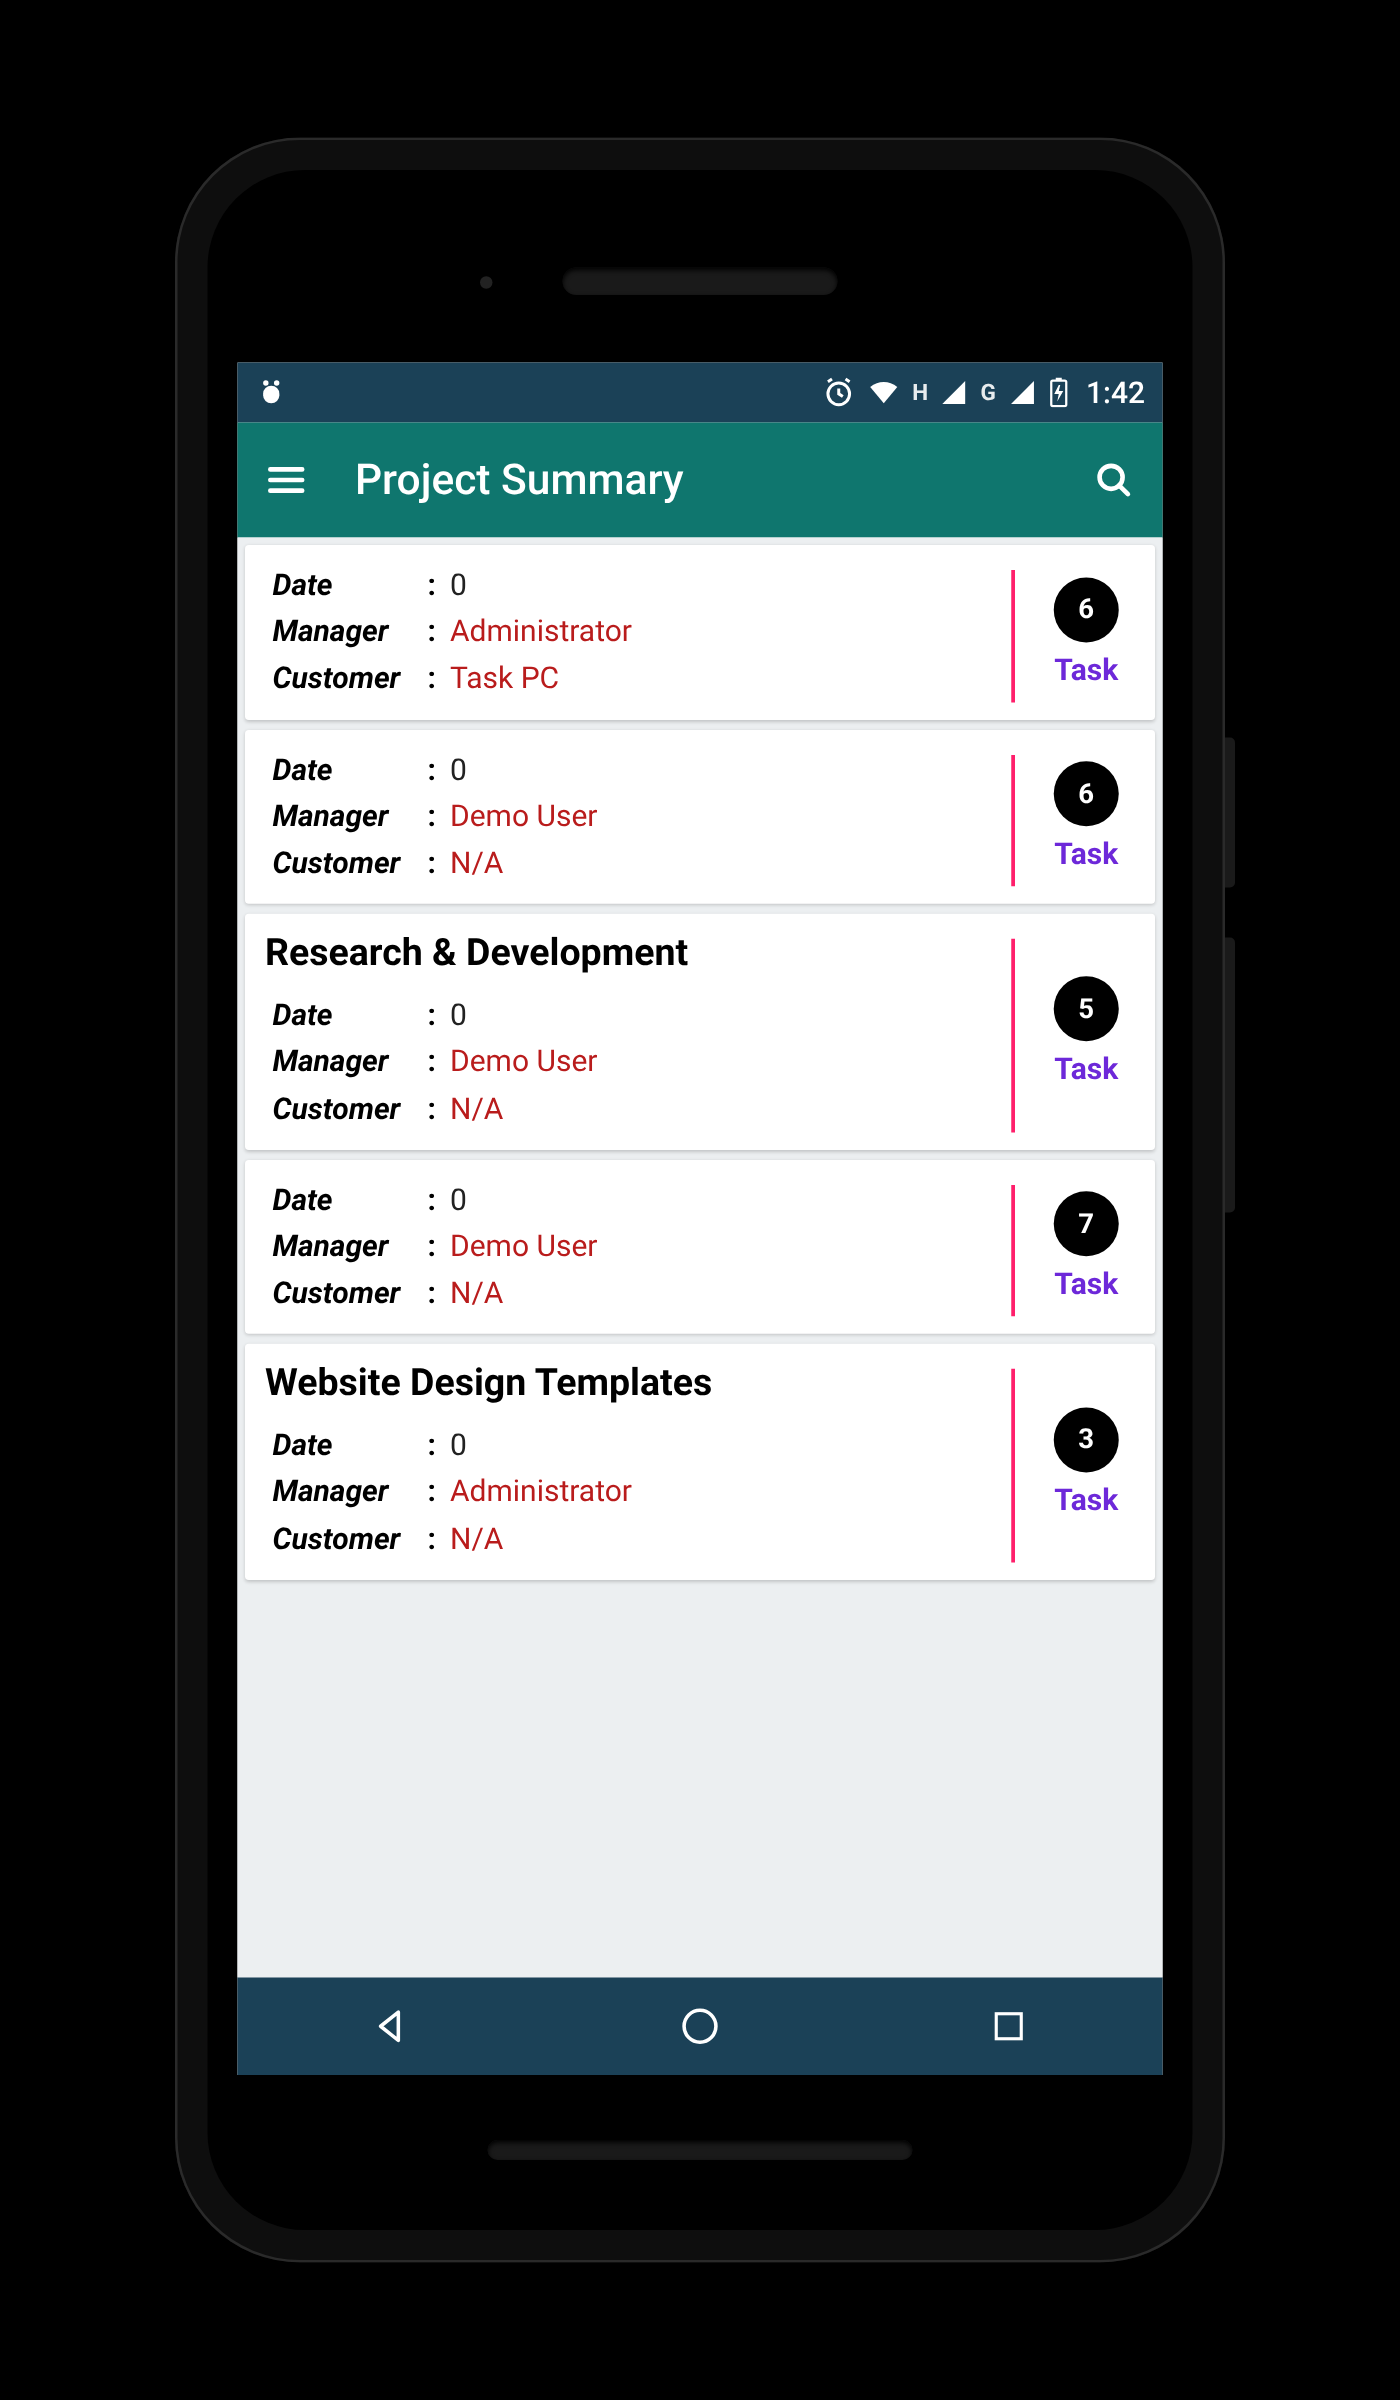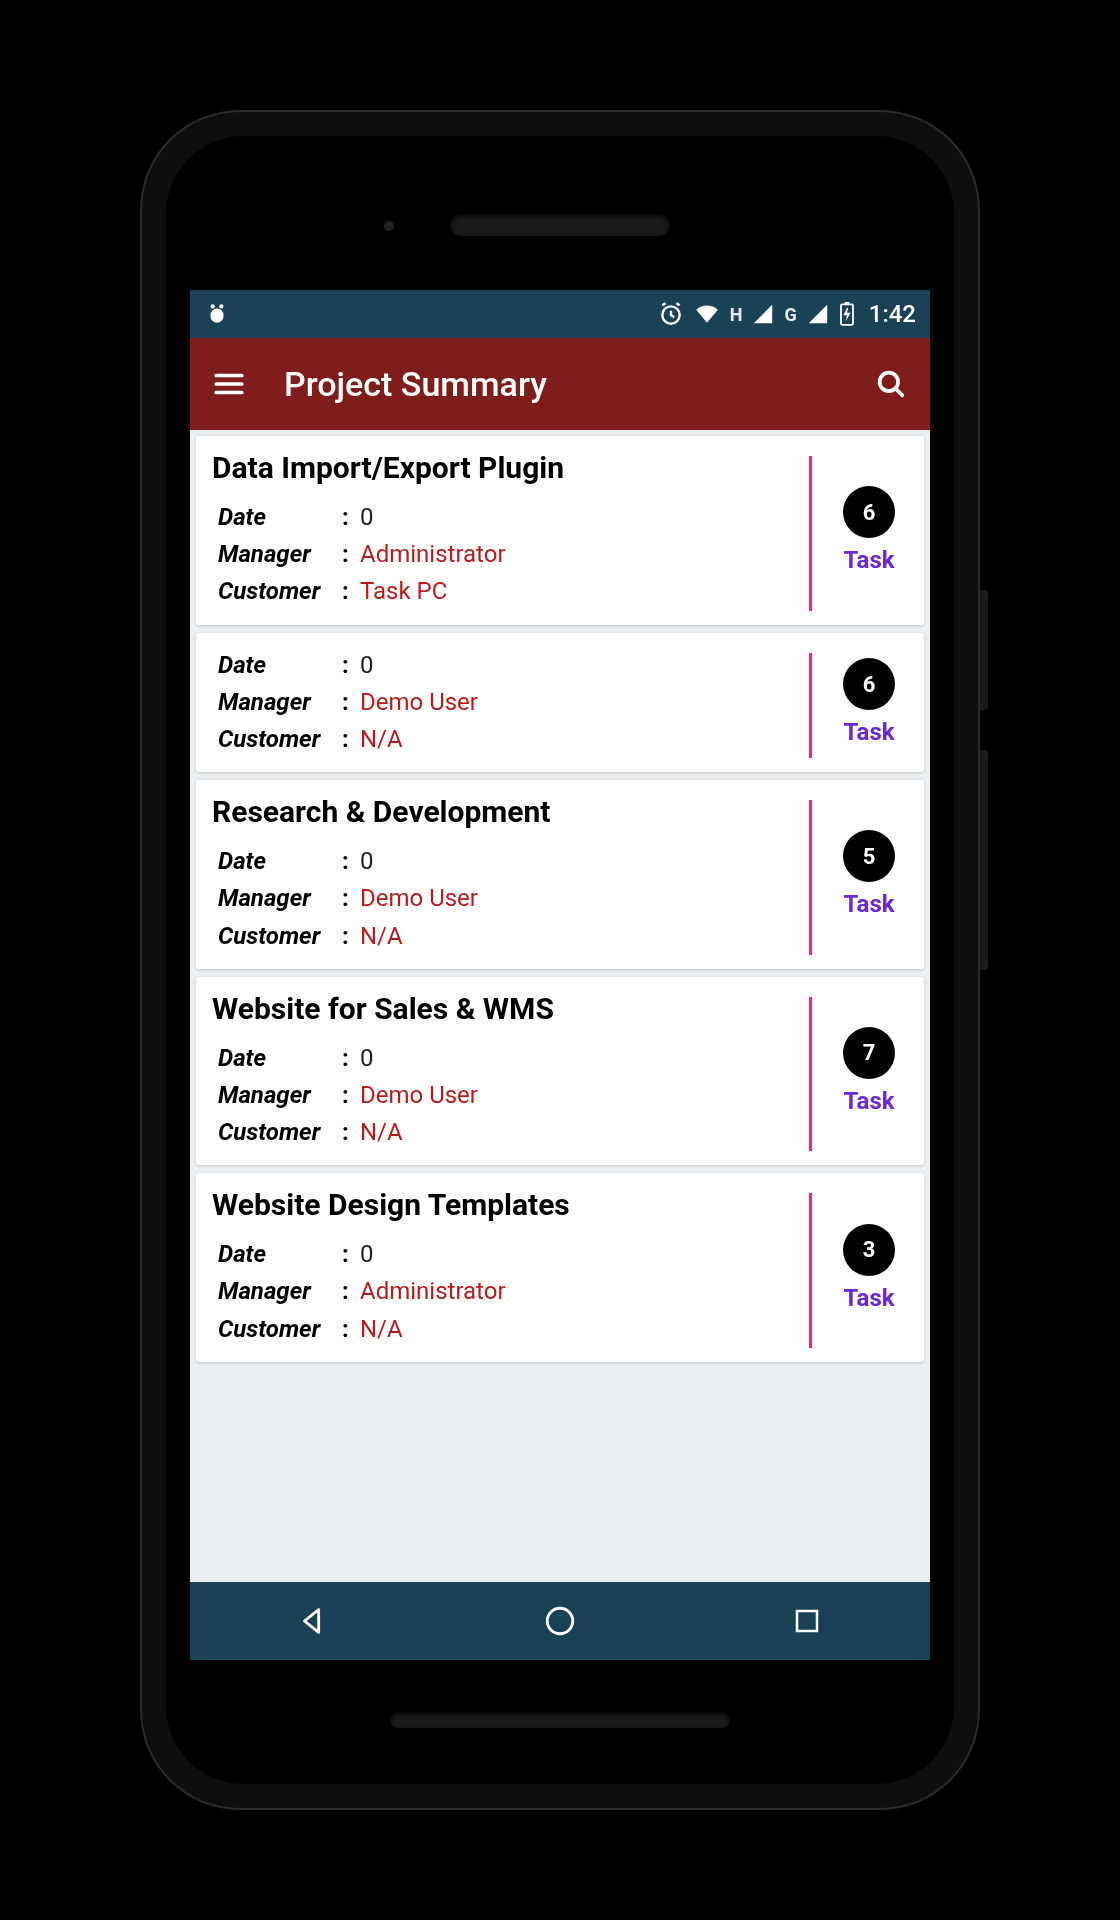--- a/index.html
+++ b/index.html
@@ -87,21 +87,21 @@
   padding: 0 14px;
   color: #fff;
   font-size: 24px;
 }
 .status-left { flex: 1; display: flex; align-items: center; }
 .status-right { display: flex; align-items: center; gap: 10px; }
 .status-right .g-label { font-size: 18px; font-weight: 700; opacity: .9; }
 .status-time { font-weight: 500; margin-left: 4px; }
 .app-bar {
   height: 92px;
-  background: #7f1d1d;
+  background: #0f766e;
   display: flex;
   align-items: center;
   padding: 0 22px;
   color: #fff;
 }
 .app-title {
   font-size: 34px;
   font-weight: 500;
   margin-left: 38px;
   flex: 1;
@@ -241,21 +241,20 @@
           <svg width="34" height="34" viewBox="0 0 24 24" fill="none" stroke="#fff" stroke-width="2.6">
               <circle cx="10.5" cy="10.5" r="6.5"></circle>
               <path d="M20 20l-5-5" stroke-linecap="round"></path>
             </svg>
         </span>
       </div>
 
       <div class="content" id="content">
           <div class="card">
     <div class="card-left">
-      <div class="card-title">Data Import/Export Plugin</div>
       <div class="kv">
         <span class="kv-key">Date</span>
         <span class="kv-colon">:</span>
         <span class="kv-val dark">0</span>
       </div>
       <div class="kv">
         <span class="kv-key">Manager</span>
         <span class="kv-colon">:</span>
         <span class="kv-val">Administrator</span>
       </div>
@@ -315,21 +314,20 @@
       </div>
     </div>
     <div class="divider"></div>
     <div class="card-right">
       <div class="badge">5</div>
       <div class="task-label">Task</div>
     </div>
   </div>
           <div class="card">
     <div class="card-left">
-      <div class="card-title">Website for Sales &amp; WMS</div>
       <div class="kv">
         <span class="kv-key">Date</span>
         <span class="kv-colon">:</span>
         <span class="kv-val dark">0</span>
       </div>
       <div class="kv">
         <span class="kv-key">Manager</span>
         <span class="kv-colon">:</span>
         <span class="kv-val">Demo User</span>
       </div>

